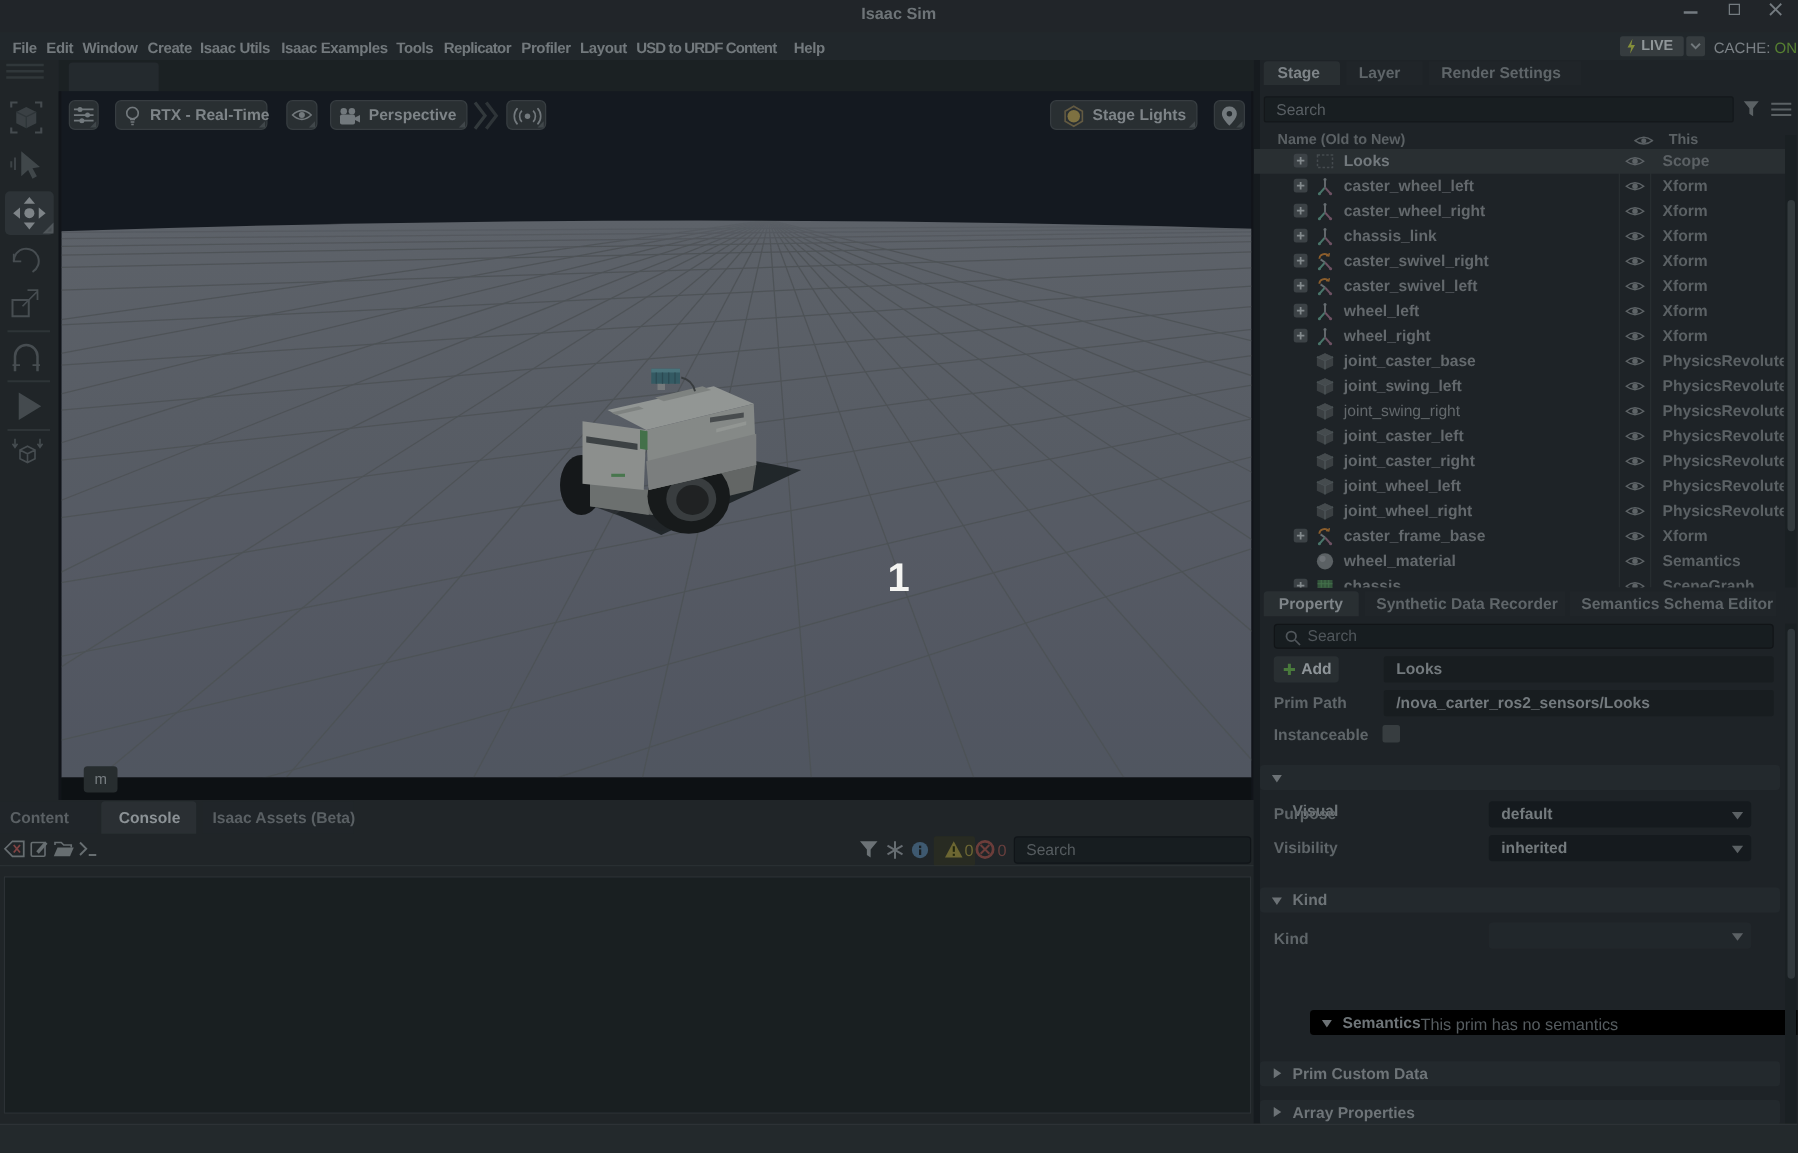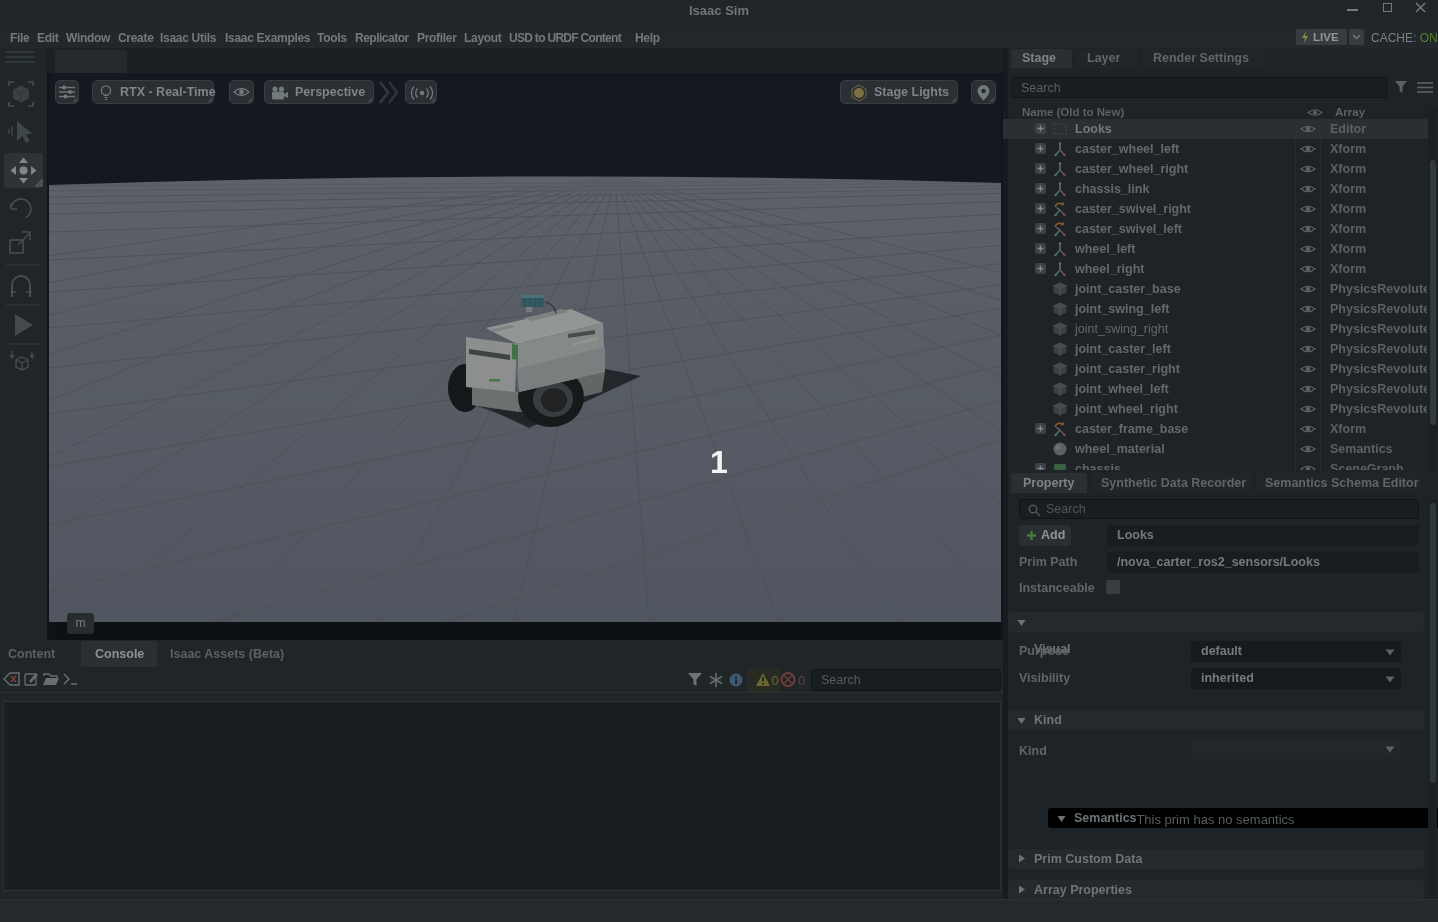--- a/index.html
+++ b/index.html
@@ -368,40 +368,40 @@
           <line x1="24" y1="8.5" x2="40" y2="8.5"></line>
           <line x1="24" y1="13" x2="40" y2="13"></line>
         </g>
       </svg>
   <div class="abs" style="left:5px;top:58px;width:429px;height:14px;">
         <div class="abs" style="left:14px;top:0px;font-size:11.5px;font-weight:bold;color:#62686c;">Name (Old to New)</div>
         <svg class="abs" style="left:299px;top:1px;" width="16" height="11">
           <path d="M1 5.5 Q8 0 15 5.5 Q8 11 1 5.5 Z" fill="none" stroke="#60666a" stroke-width="1.1"></path>
           <circle cx="8" cy="5.5" r="2" fill="#60666a"></circle>
         </svg>
-        <div class="abs" style="left:327px;top:0px;font-size:11.5px;font-weight:bold;color:#62686c;">Array</div>
+        <div class="abs" style="left:327px;top:0px;font-size:11.5px;font-weight:bold;color:#62686c;">This</div>
       </div>
   <div class="abs" style="left:0px;top:71px;width:425px;height:351px;overflow:hidden;">
         <div class="abs" style="left:292px;top:0;width:1px;height:351px;background:#2a3034;"></div>
         <div class="abs" style="left:317px;top:0;width:1px;height:351px;background:#2a3034;"></div>
         <div class="abs" style="left:0;top:0px;width:425px;height:20px;background:#2c3236;"></div>
         <div class="abs" style="left:32px;top:4px;width:11px;height:11px;background:#40474b;border-radius:2px;">
           <svg width="11" height="11" style="position:absolute;left:0;top:0;">
             <path d="M5.5 2.5 L5.5 8.5 M2.5 5.5 L8.5 5.5" stroke="#8d9498" stroke-width="1.4"></path>
           </svg>
         </div>
         <svg class="abs" style="left:49px;top:2px;" width="16" height="16">
           <rect x="2" y="3" width="12" height="10" fill="none" stroke="#4a5154" stroke-width="1.2" stroke-dasharray="2 1.5"></rect>
         </svg>
         <div class="abs" style="left:72px;top:3px;font-size:12.5px;font-weight:bold;color:#7b8286;white-space:nowrap;">Looks</div>
         <svg class="abs" style="left:297px;top:4px;" width="16" height="12">
           <path d="M1 6 Q8 0.5 15 6 Q8 11.5 1 6 Z" fill="none" stroke="#646a6e" stroke-width="1.1"></path>
           <circle cx="8" cy="6" r="2.2" fill="#646a6e"></circle>
         </svg>
-        <div class="abs" style="left:327px;top:3px;width:97px;height:16px;overflow:hidden;font-size:12.5px;font-weight:bold;color:#62686c;white-space:nowrap;">Editor</div>
+        <div class="abs" style="left:327px;top:3px;width:97px;height:16px;overflow:hidden;font-size:12.5px;font-weight:bold;color:#62686c;white-space:nowrap;">Scope</div>
         <div class="abs" style="left:32px;top:24px;width:11px;height:11px;background:#40474b;border-radius:2px;">
           <svg width="11" height="11" style="position:absolute;left:0;top:0;">
             <path d="M5.5 2.5 L5.5 8.5 M2.5 5.5 L8.5 5.5" stroke="#8d9498" stroke-width="1.4"></path>
           </svg>
         </div>
         <svg class="abs" style="left:49px;top:22px;" width="16" height="16">
           <g stroke-width="1.5" fill="none">
             <path d="M8 9 L8 2.5" stroke="#6e7579"></path>
             <path d="M8 9 L3.5 14" stroke="#4f7e72"></path>
             <path d="M8 9 L12.5 14" stroke="#75576a"></path>

